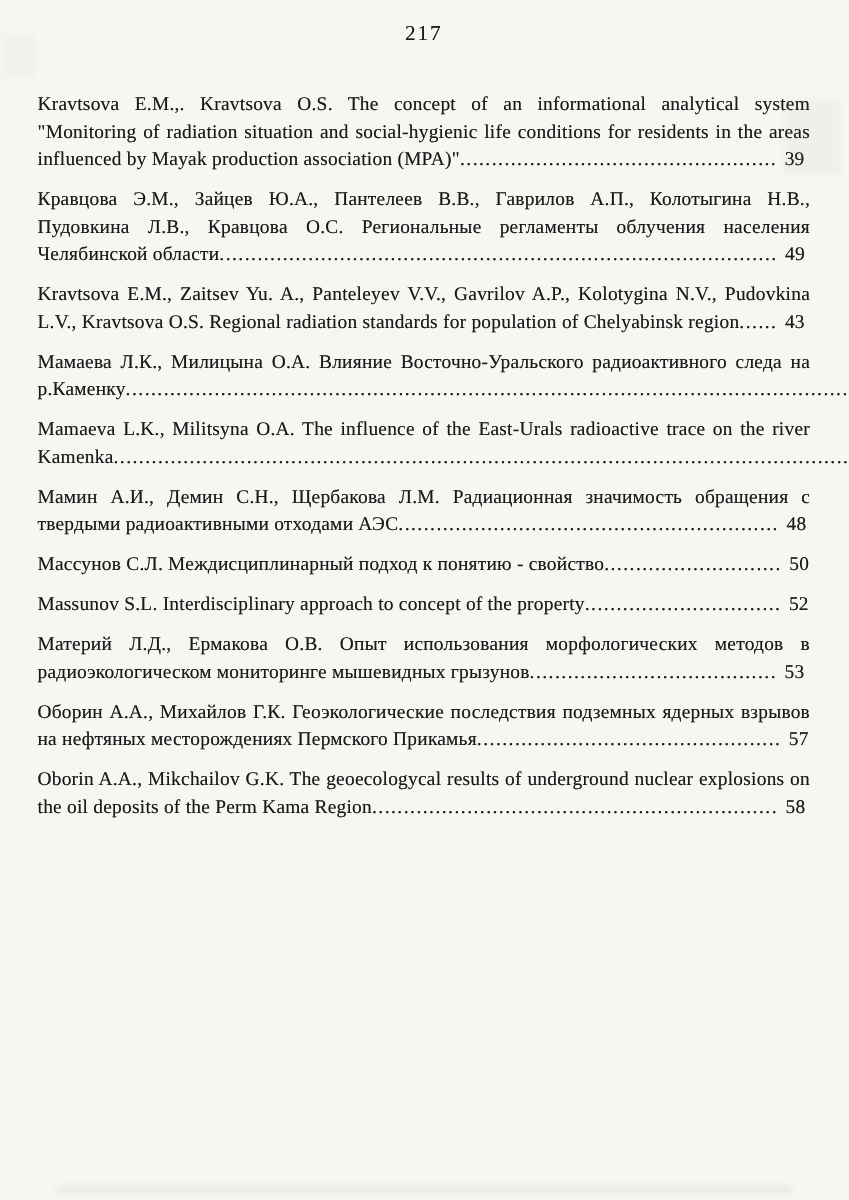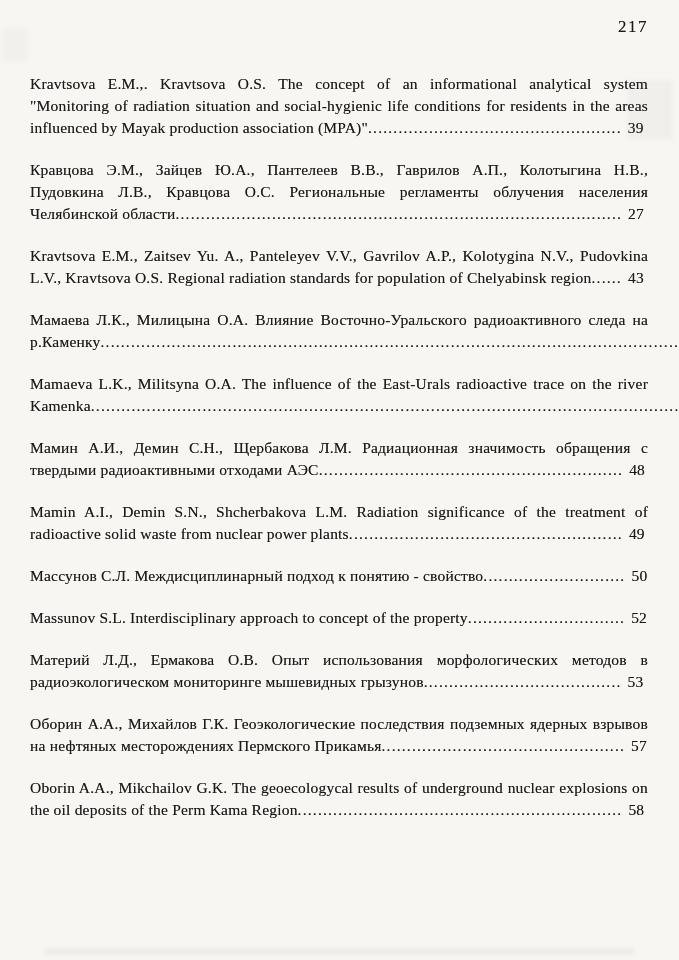--- a/index.html
+++ b/index.html
@@ -11,36 +11,35 @@
     overflow: hidden;
     position: relative;
   }
   .page {
     position: relative;
     width: 100%;
     height: 100%;
     padding: 16px 31px 0 30px;
   }
   .page-number {
-    text-align: right;
+    text-align: center;
     font-size: 17px;
     letter-spacing: 1.5px;
     line-height: 22px;
     margin-bottom: 35px;
     text-shadow: 0 0 0.35px rgba(20,20,20,0.55);
   }
   .toc { }
   .entry {
     font-size: 15.5px;
     line-height: 22px;
     text-align: justify;
     letter-spacing: 0.2px;
     margin-bottom: 10px;
     text-shadow: 0 0 0.35px rgba(20,20,20,0.55);
-    margin-top: 20px;
   }
   .entry-text { }
   .leader {
     letter-spacing: 1.2px;
     white-space: normal;
   }
   .pagenum {
     padding-left: 6px;
   }
   
@@ -64,32 +63,31 @@
 </style>
 </head>
 <body>
 
 <div class="page">
   <div class="page-number">217</div>
 
   <div class="toc">
   <p class="entry"><span class="entry-text">Kravtsova E.M.,. Kravtsova O.S. The concept of an informational analytical system "Monitoring of radiation situation and social-hygienic life conditions for residents in the areas influenced by Mayak production association (MPA)"</span><span class="leader">..................................................</span><span class="pagenum">39</span></p>
 
-  <p class="entry"><span class="entry-text">Кравцова Э.М., Зайцев Ю.А., Пантелеев В.В., Гаврилов А.П., Колотыгина Н.В., Пудовкина Л.В., Кравцова О.С. Региональные регламенты облучения населения Челябинской области</span><span class="leader">........................................................................................</span><span class="pagenum">27</span></p>
+  <p class="entry"><span class="entry-text">Кравцова Э.М., Зайцев Ю.А., Пантелеев В.В., Гаврилов А.П., Колотыгина Н.В., Пудовкина Л.В., Кравцова О.С. Региональные регламенты облучения населения Челябинской области</span><span class="leader">........................................................................................</span><span class="pagenum">49</span></p>
 
   <p class="entry"><span class="entry-text">Kravtsova E.M., Zaitsev Yu. A., Panteleyev V.V., Gavrilov A.P., Kolotygina N.V., Pudovkina L.V., Kravtsova O.S. Regional radiation standards for population of Chelyabinsk region</span><span class="leader">......</span><span class="pagenum">43</span></p>
 
 
   <p class="entry"><span class="entry-text">Мамаева Л.К., Милицына О.А. Влияние Восточно-Уральского радиоактивного следа на р.Каменку</span><span class="leader">................................................................................................................................................................................................................................................................................................................................................................................................................</span></p>
 
   <p class="entry"><span class="entry-text">Mamaeva L.K., Militsyna O.A. The influence of the East-Urals radioactive trace on the river Kamenka</span><span class="leader">................................................................................................................................................................................................................................................................................................................................................................................................................</span></p>
 
   <p class="entry"><span class="entry-text">Мамин А.И., Демин С.Н., Щербакова Л.М. Радиационная значимость обращения с твердыми радиоактивными отходами АЭС</span><span class="leader">............................................................</span><span class="pagenum">48</span></p>
 
-  <p class="entry"><span class="entry-text">Mamin A.I., Demin S.N., Shcherbakova L.M. Radiation significance of the treatment of radioactive solid waste from nuclear power plants</span><span class="leader">......................................................</span><span class="pagenum">49</span></p>
 
   <p class="entry"><span class="entry-text">Массунов С.Л. Междисциплинарный подход к понятию - свойство</span><span class="leader">............................</span><span class="pagenum">50</span></p>
 
   <p class="entry"><span class="entry-text">Massunov S.L. Interdisciplinary approach to concept of the property</span><span class="leader">...............................</span><span class="pagenum">52</span></p>
 
   <p class="entry"><span class="entry-text">Материй Л.Д., Ермакова О.В. Опыт использования морфологических методов в радиоэкологическом мониторинге мышевидных грызунов</span><span class="leader">.......................................</span><span class="pagenum">53</span></p>
 
 
 
 

